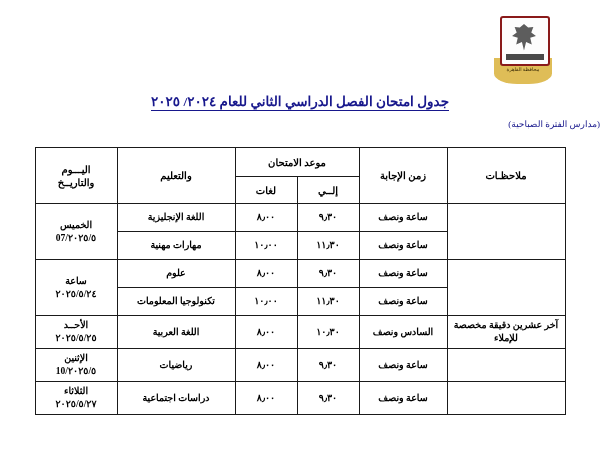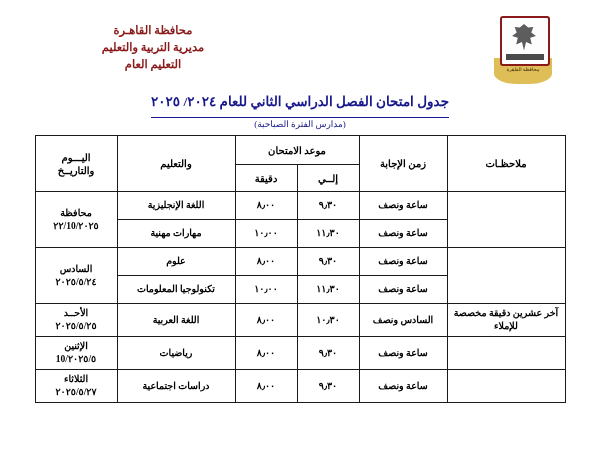--- a/index.html
+++ b/index.html
@@ -111,28 +111,27 @@
   }
   .title-line {
     font-size: 13.5px;
     font-weight: bold;
     color: #17178c;
     line-height: 20px;
     letter-spacing: .3px;
   }
   .title-line .under {
     border-bottom: 1.4px solid #17178c;
-    padding-bottom: 8px;
+    padding-bottom: 1px;
   }
   .subtitle {
-    text-align: center;
     font-size: 9px;
     color: #17178c;
     margin-top: 7px;
-    margin-bottom: 6px;
+    margin-bottom: 18px;
   }
 
   
   table.exam {
     border-collapse: collapse;
     width: 530px;
     margin: 0 auto;
     table-layout: fixed;
   }
   table.exam th,
@@ -177,25 +176,20 @@
       <div class="logo-inner">
         <div class="logo-ribbon"></div>
         <div class="logo-box">
           <div class="logo-eagle"></div>
           <div class="logo-base"></div>
         </div>
         <div class="logo-ribbon-text">محافظة القاهرة</div>
       </div>
     </div>
 
-    <div class="header-lines">
-      <div>محافظة القاهـرة</div>
-      <div>مديرية التربية والتعليم</div>
-      <div>التعليم العام</div>
-    </div>
   </div>
 
   <div class="titles">
     <div class="title-line">
       <span class="under">جدول امتحان الفصل الدراسي الثاني للعام ٢٠٢٤/ ٢٠٢٥</span>
     </div>
   </div>
 
   <div class="subtitle">(مدارس الفترة الصباحية)</div>
 
@@ -214,49 +208,49 @@
         <th rowspan="2">زمن الإجابة</th>
         <th colspan="2">موعد الامتحان</th>
         <th rowspan="2">والتعليم</th>
         <th rowspan="2">
           <div>اليـــوم</div>
           <div>والتاريــخ</div>
         </th>
       </tr>
       <tr class="row-h2">
         <th>إلــي</th>
-        <th>دقيقة</th>
+        <th>لغات</th>
       </tr>
     </thead>
     <tbody>
         <tr>
           <td class="cell notes-cell" rowspan="2"></td>
           <td class="cell">ساعة ونصف</td>
           <td class="cell">٩٫٣٠</td>
           <td class="cell">٨٫٠٠</td>
           <td class="cell">اللغة الإنجليزية</td>
           <td class="cell day-cell" rowspan="2">
-            <div>محافظة</div>
-            <div>٢٠٢٥/10/٢٢</div>
+            <div>الخميس</div>
+            <div>٢٠٢٥/٥/07</div>
           </td>
         </tr>
         <tr>
           <td class="cell">ساعة ونصف</td>
           <td class="cell">١١٫٣٠</td>
           <td class="cell">١٠٫٠٠</td>
           <td class="cell">مهارات مهنية</td>
         </tr>
         <tr>
           <td class="cell notes-cell" rowspan="2"></td>
           <td class="cell">ساعة ونصف</td>
           <td class="cell">٩٫٣٠</td>
           <td class="cell">٨٫٠٠</td>
           <td class="cell">علوم</td>
           <td class="cell day-cell" rowspan="2">
-            <div>السادس</div>
+            <div>ساعة</div>
             <div>٢٠٢٥/٥/٢٤</div>
           </td>
         </tr>
         <tr>
           <td class="cell">ساعة ونصف</td>
           <td class="cell">١١٫٣٠</td>
           <td class="cell">١٠٫٠٠</td>
           <td class="cell">تكنولوجيا المعلومات</td>
         </tr>
         <tr>

